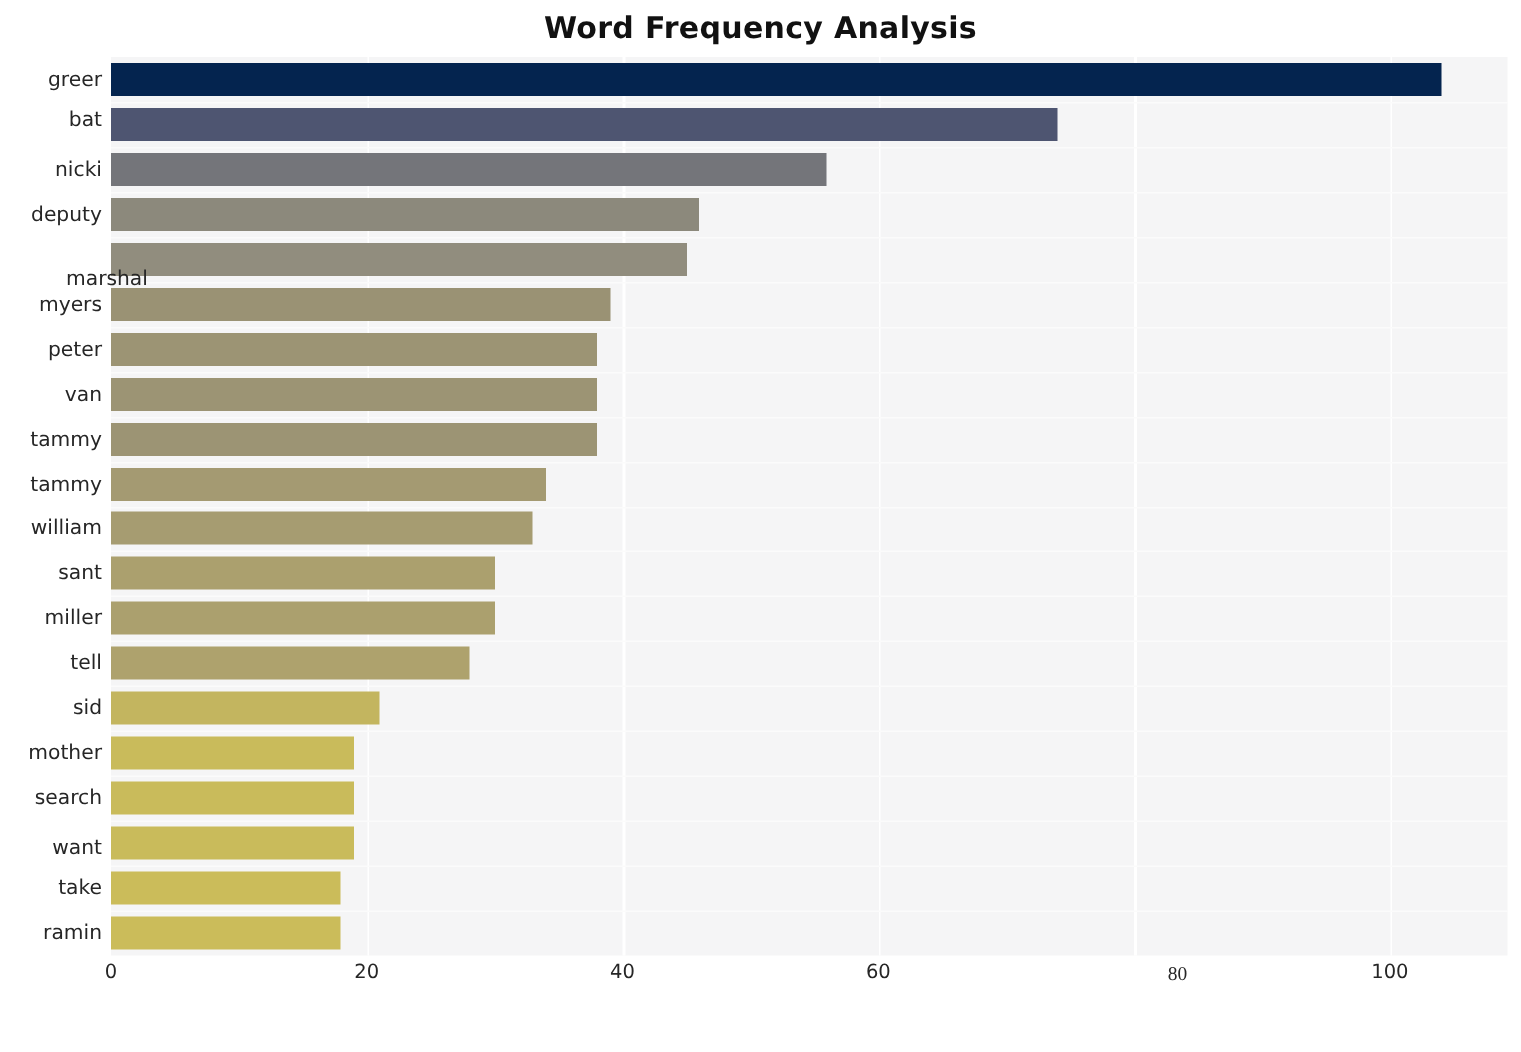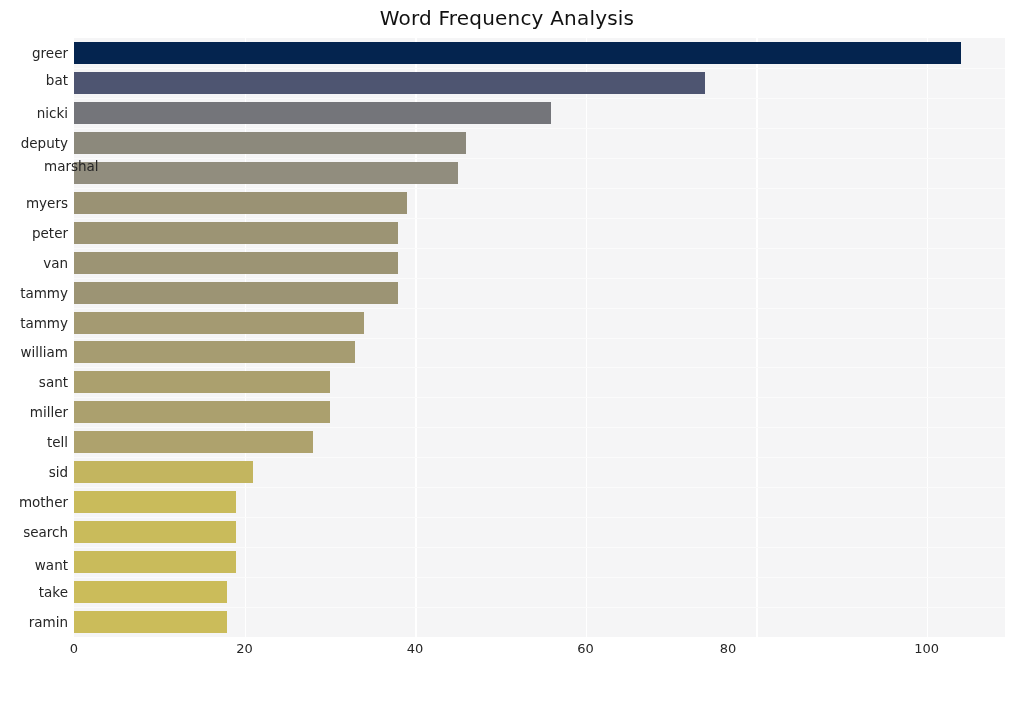--- a/index.html
+++ b/index.html
@@ -15,21 +15,21 @@
     width: 1014px;
     height: 701px;
     background: #ffffff;
   }
   #chart-title {
     position: absolute;
     left: 0; top: 6px;
     width: 1014px;
     text-align: center;
     font-size: 20px;
-    font-weight: normal;
+    font-weight: bold;
     color: #111111;
     letter-spacing: 0.2px;
   }
   
   #plot-area {
     position: absolute;
     left: 74px; top: 38px;
     width: 931px; height: 599px;
     background: #f5f5f6;
   }
@@ -148,21 +148,21 @@
         <div class="bar" title="take: 18" style="top: 543.075px; width: 153.462px; background: rgb(203, 188, 90);"></div>
         <div class="bar" title="ramin: 18" style="top: 573.025px; width: 153.462px; background: rgb(203, 188, 90);"></div>
       </div>
   </div>
 
   <div id="ylabels">
       <div class="ytick" style="top: 3.975px;">greer</div>
       <div class="ytick" style="top: 31px;">bat</div>
       <div class="ytick" style="top: 63.875px;">nicki</div>
       <div class="ytick" style="top: 93.825px;">deputy</div>
-      <div class="ytick" style="top: 117px; padding-left: 44px;">marshal</div>
+      <div class="ytick" style="top: 137px; padding-left: 44px;">marshal</div>
       <div class="ytick" style="top: 153.725px;">myers</div>
       <div class="ytick" style="top: 183.675px;">peter</div>
       <div class="ytick" style="top: 213.625px;">van</div>
       <div class="ytick" style="top: 243.575px;">tammy</div>
       <div class="ytick" style="top: 273.525px;">tammy</div>
       <div class="ytick" style="top: 303.475px; margin-left: 46px;">william</div>
       <div class="ytick" style="top: 333.425px;">sant</div>
       <div class="ytick" style="top: 363.375px;">miller</div>
       <div class="ytick" style="top: 393.325px;">tell</div>
       <div class="ytick" style="top: 423.275px;">sid</div>
@@ -170,18 +170,18 @@
       <div class="ytick" style="top: 483.175px;">search</div>
       <div class="ytick" style="top: 516px; margin-left: 17px;">want</div>
       <div class="ytick" style="top: 543.075px;">take</div>
       <div class="ytick" style="top: 573.025px;">ramin</div>
     </div>
   <div id="xlabels">
       <div class="xtick" style="left: 74px;">0</div>
       <div class="xtick" style="left: 244.513px;">20</div>
       <div class="xtick" style="left: 415.026px;">40</div>
       <div class="xtick" style="left: 585.538px;">60</div>
-      <div class="xtick" style="left: 728px;">80</div>
+      <div class="xtick" style="left: 785px; font-family: Liberation Serif, serif;">80</div>
       <div class="xtick" style="left: 926.564px;">100</div>
     </div>
 
 
 </div>
 
 </body></html>

